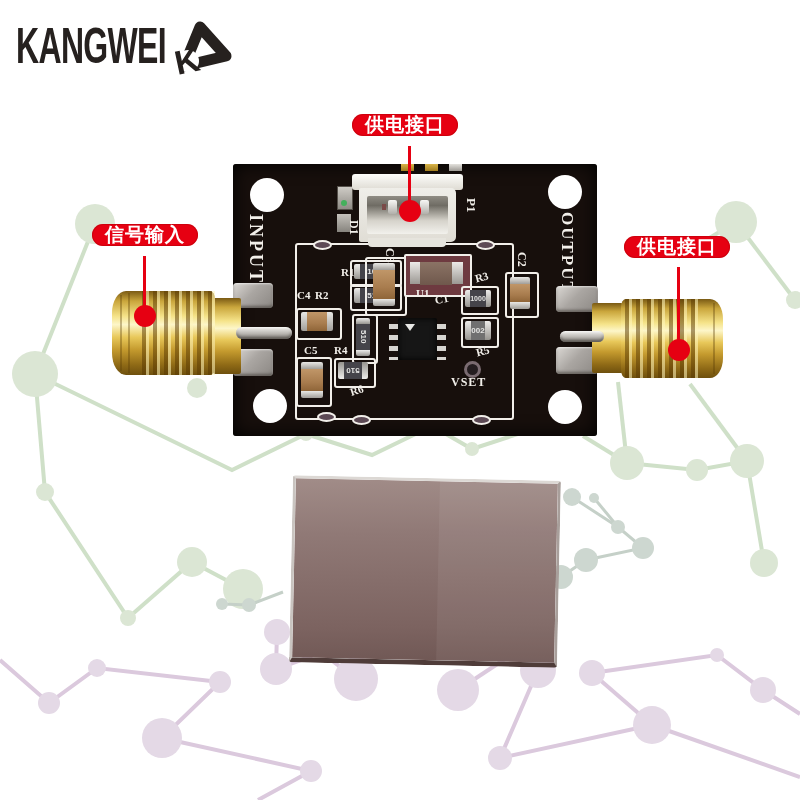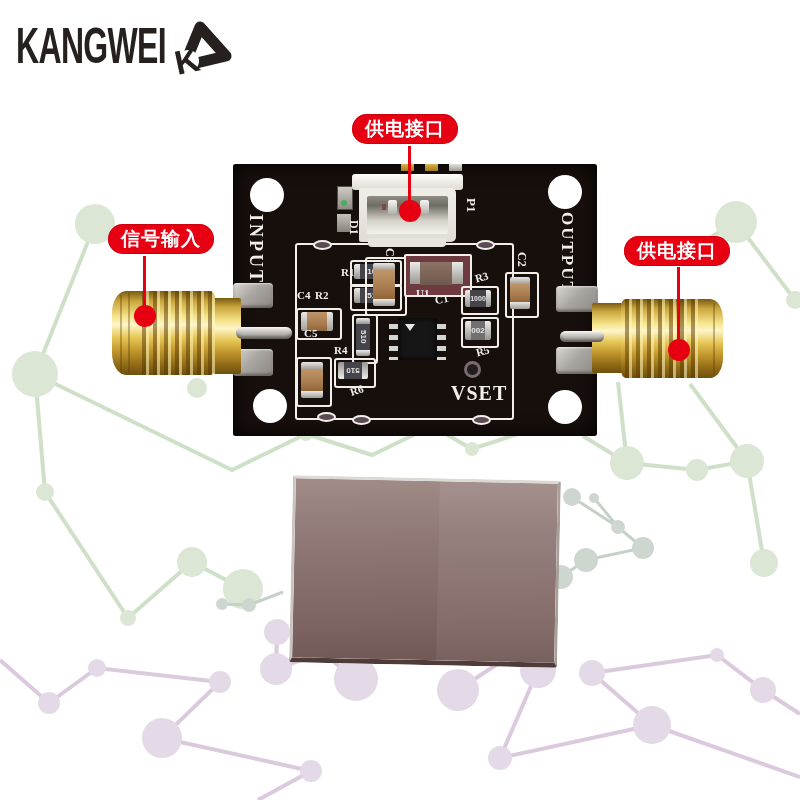--- a/index.html
+++ b/index.html
@@ -2,21 +2,21 @@
 <html style="--accent-red: #e60012; --logo-dark: #26211f; --pcb-black: #170f0c; --silkscreen: #f2efea; --gold-light: #f6e285; --gold-dark: #7d570c; --shield-face: #87706d; --net-green: #dbe6d4; --net-green-line: #cfe0c8; --net-purple: #e4d9e6; --net-purple-line: #dbc9dd; --net-gray: #cdd7d0;"><head>
 <meta charset="utf-8">
 <style>
   html,body{margin:0;padding:0;background:#fff;}
   .stage{position:relative;width:800px;height:800px;overflow:hidden;background:#fff;
          font-family:"Liberation Sans",sans-serif;}
   .abs{position:absolute;}
   .bg-net{position:absolute;left:0;top:0;z-index:0;}
 
   
-  .pill{position:absolute;z-index:10;display:inline-flex;align-items:center;height:30px;
+  .pill{position:absolute;z-index:10;display:inline-flex;align-items:center;height:22px;
         padding:0 13px;border-radius:17px;background:var(--accent-red,#e60012);
         color:#fff;font-weight:bold;font-size:19px;letter-spacing:1px;white-space:nowrap;
         box-shadow:inset 0 0 0 1px rgba(190,0,10,.6);}
   .rline{position:absolute;z-index:9;width:3px;background:var(--accent-red,#e60012);}
   .rdot{position:absolute;z-index:9;width:22px;height:22px;border-radius:50%;
         background:var(--accent-red,#e60012);}
 
   
   #pcb{position:absolute;left:233px;top:164px;width:364px;height:272px;z-index:2;
        background:var(--pcb-black,#170f0c);border-radius:3px;box-shadow:inset 0 0 18px #000;}
@@ -232,21 +232,21 @@
       <span class="end"></span>
     </div>
 
     <div class="outline" style="left:63px;top:144px;width:42px;height:28px"></div>
     <div class="cap" style="left:68px;top:148px;width:32px;height:19px">
       <span class="cend"></span>
         <span class="cbody"></span>
         <span class="cend"></span>
     </div>
 
-    <div class="silk" style="left:71px;top:164px">C5</div>
+    <div class="silk" style="left:71px;top:181px">C5</div>
     <div class="outline" style="left:63px;top:193px;width:32px;height:46px"></div>
     <div class="cap v" style="left:68px;top:198px;width:22px;height:36px">
       <span class="cend"></span>
         <span class="cbody"></span>
         <span class="cend"></span>
     </div>
 
     <div class="silk" style="left:101px;top:181px">R4</div>
     <div class="outline" style="left:119px;top:150px;width:22px;height:46px"></div>
     <div class="res vert" style="left:123px;top:154px;width:14px;height:38px">
@@ -302,21 +302,21 @@
 
     <div class="silk v" style="left:283px;top:88px;font-size:12px">C2</div>
     <div class="outline" style="left:272px;top:108px;width:30px;height:42px"></div>
     <div class="cap v" style="left:277px;top:113px;width:20px;height:32px">
       <span class="cend"></span>
         <span class="cbody"></span>
         <span class="cend"></span>
     </div>
 
     <div class="abs" style="left:231px;top:197px;width:11px;height:11px;border-radius:50%;background:#241d20;border:3px solid #7a6b71"></div>
-    <div class="silk" style="left:218px;top:219px;font-size:20px;letter-spacing:1px">VSET</div>
+    <div class="silk" style="left:218px;top:212px;font-size:12px;letter-spacing:1px">VSET</div>
   </div>
 
   <div class="tab" style="left:233px;top:283px;width:40px;height:25px"></div>
   <div class="tab" style="left:233px;top:349px;width:40px;height:27px"></div>
   <div class="pin" style="left:236px;top:327px;width:56px;height:12px"></div>
   <div class="tab" style="left:556px;top:286px;width:42px;height:26px"></div>
   <div class="tab" style="left:556px;top:347px;width:42px;height:27px"></div>
   <div class="pin" style="left:560px;top:331px;width:44px;height:11px"></div>
 
   <div class="sma gold" style="left:213px;top:298px;width:28px;height:76px;border-radius:2px"></div>
@@ -329,21 +329,21 @@
   <div class="sma gold" style="left:592px;top:303px;width:31px;height:70px;border-radius:2px"></div>
   <div class="sma gold" style="left:621px;top:299px;width:102px;height:79px;border-radius:5px 13px 13px 5px / 8px 20px 20px 8px">
     <div class="threads" style="left:0;right:24px"></div>
     <div class="abs" style="right:8px;top:4px;bottom:4px;width:2px;background:rgba(90,60,5,.35)"></div>
   </div>
 
   <div class="pill" style="left:352px;top:114px">供电接口</div>
   <div class="rline" style="left:408px;top:146px;height:57px"></div>
   <div class="rdot" style="left:399px;top:200px"></div>
 
-  <div class="pill" style="left:108px;top:224px">信号输入</div>
+  <div class="pill" style="left:92px;top:224px">信号输入</div>
   <div class="rline" style="left:143px;top:256px;height:50px"></div>
   <div class="rdot" style="left:134px;top:305px"></div>
 
   <div class="pill" style="left:624px;top:236px">供电接口</div>
   <div class="rline" style="left:677px;top:267px;height:73px"></div>
   <div class="rdot" style="left:668px;top:339px"></div>
 
 </div>
 
 </body></html>

